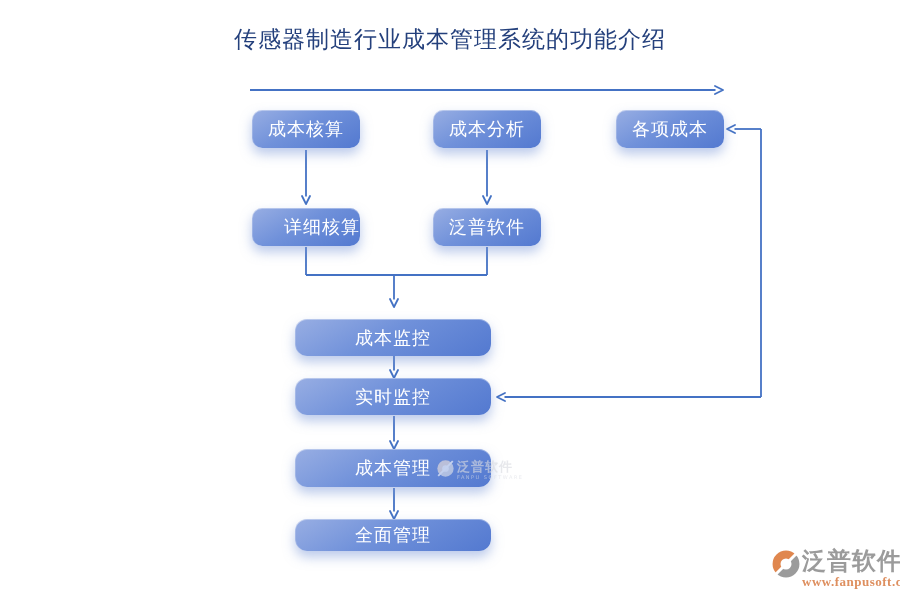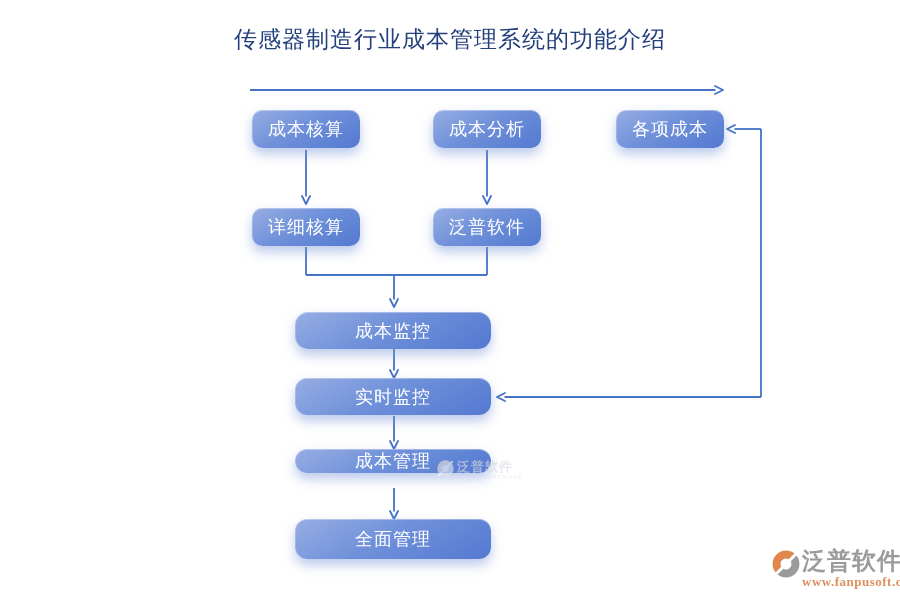--- a/index.html
+++ b/index.html
@@ -77,37 +77,37 @@
   <div class="box small" style="left:252px;top:110px;">
     <span>成本核算</span>
   </div>
   <div class="box small" style="left:433px;top:110px;">
     <span>成本分析</span>
   </div>
   <div class="box small" style="left:616px;top:110px;text-align:right;">
     <span>各项成本</span>
   </div>
 
-  <div class="box small" style="left:252px;top:208px;">
+  <div class="box small" style="left:252px;top:208px;justify-content:flex-end;">
     <span>详细核算</span>
   </div>
   <div class="box small" style="left:433px;top:208px;">
     <span>泛普软件</span>
   </div>
 
-  <div class="box wide" style="top:312px;border-radius:13px;">
+  <div class="box wide" style="top:319px;">
     <span>成本监控</span>
   </div>
   <div class="box wide" style="top:378px;align-items:center;">
     <span>实时监控</span>
   </div>
-  <div class="box wide" style="top:449px;height:24px;">
+  <div class="box wide" style="top:449px;height:38px;">
     <span>成本管理</span>
   </div>
-  <div class="box wide" style="top:519px;height:40px;">
+  <div class="box wide" style="top:519px;height:32px;">
     <span>全面管理</span>
   </div>
 
   <div class="watermark">
     <svg width="17" height="17" viewBox="0 0 28 28" xmlns="http://www.w3.org/2000/svg">
       <path d="M4.5 23.5 A12.8 12.8 0 0 1 23.5 4.5 Z" fill="#EFE2DB"></path>
       <path d="M4.5 23.5 A12.8 12.8 0 0 0 23.5 4.5 Z" fill="#E2E4E9"></path>
       <line x1="2" y1="26" x2="26" y2="2" stroke="#ffffff" stroke-width="3"></line>
       <circle cx="14" cy="14" r="5.5" fill="#ffffff" opacity="0.9"></circle>
     </svg>

